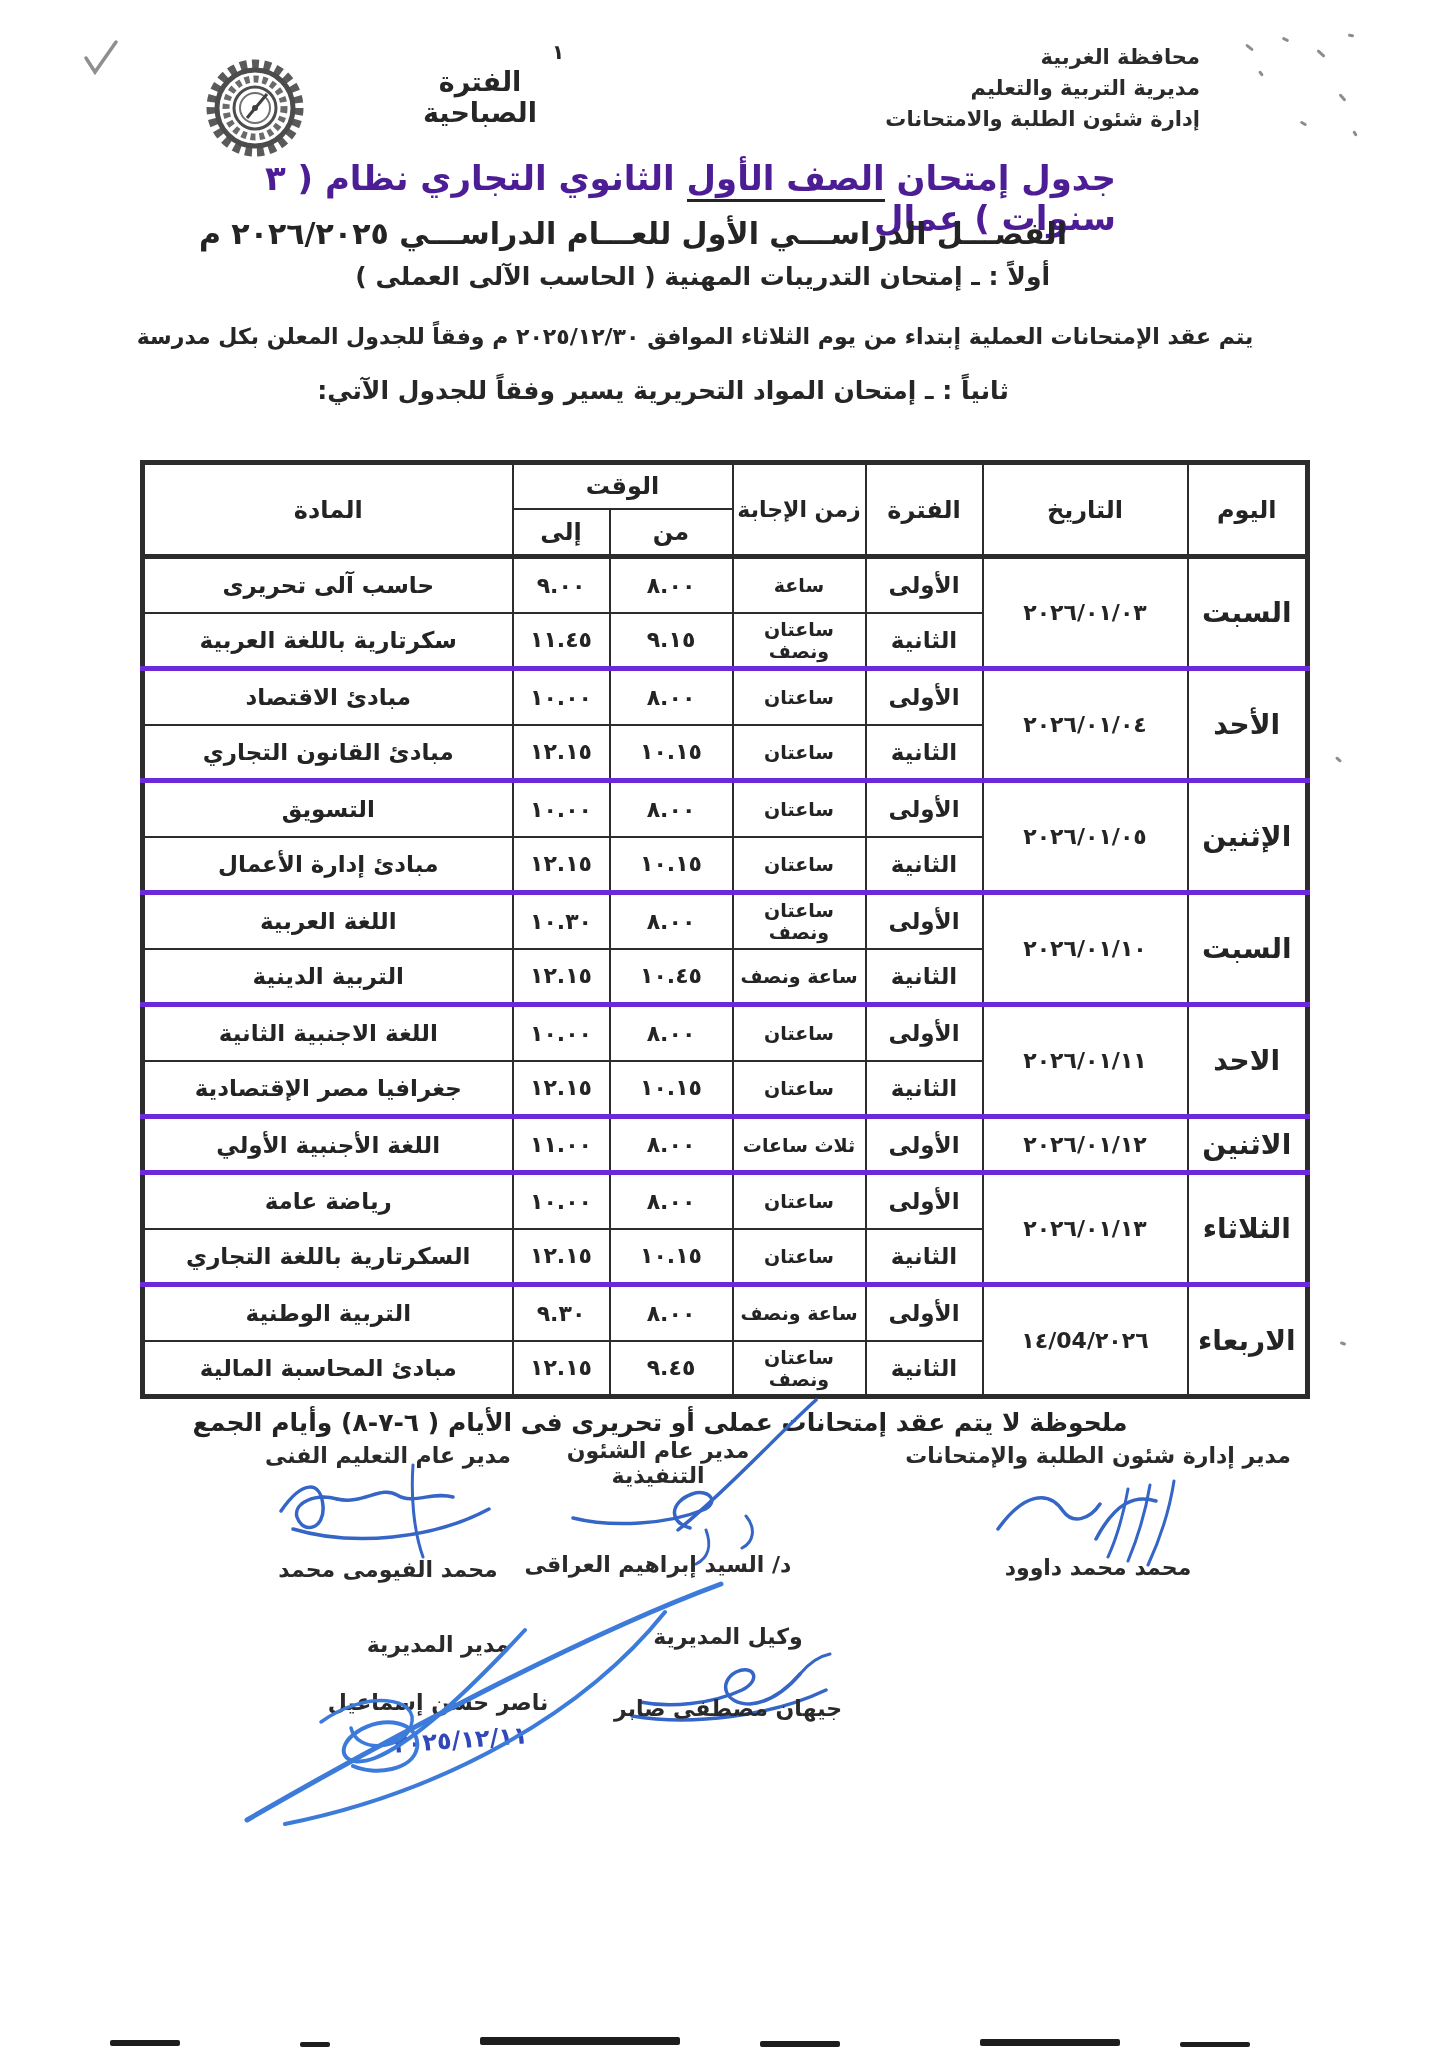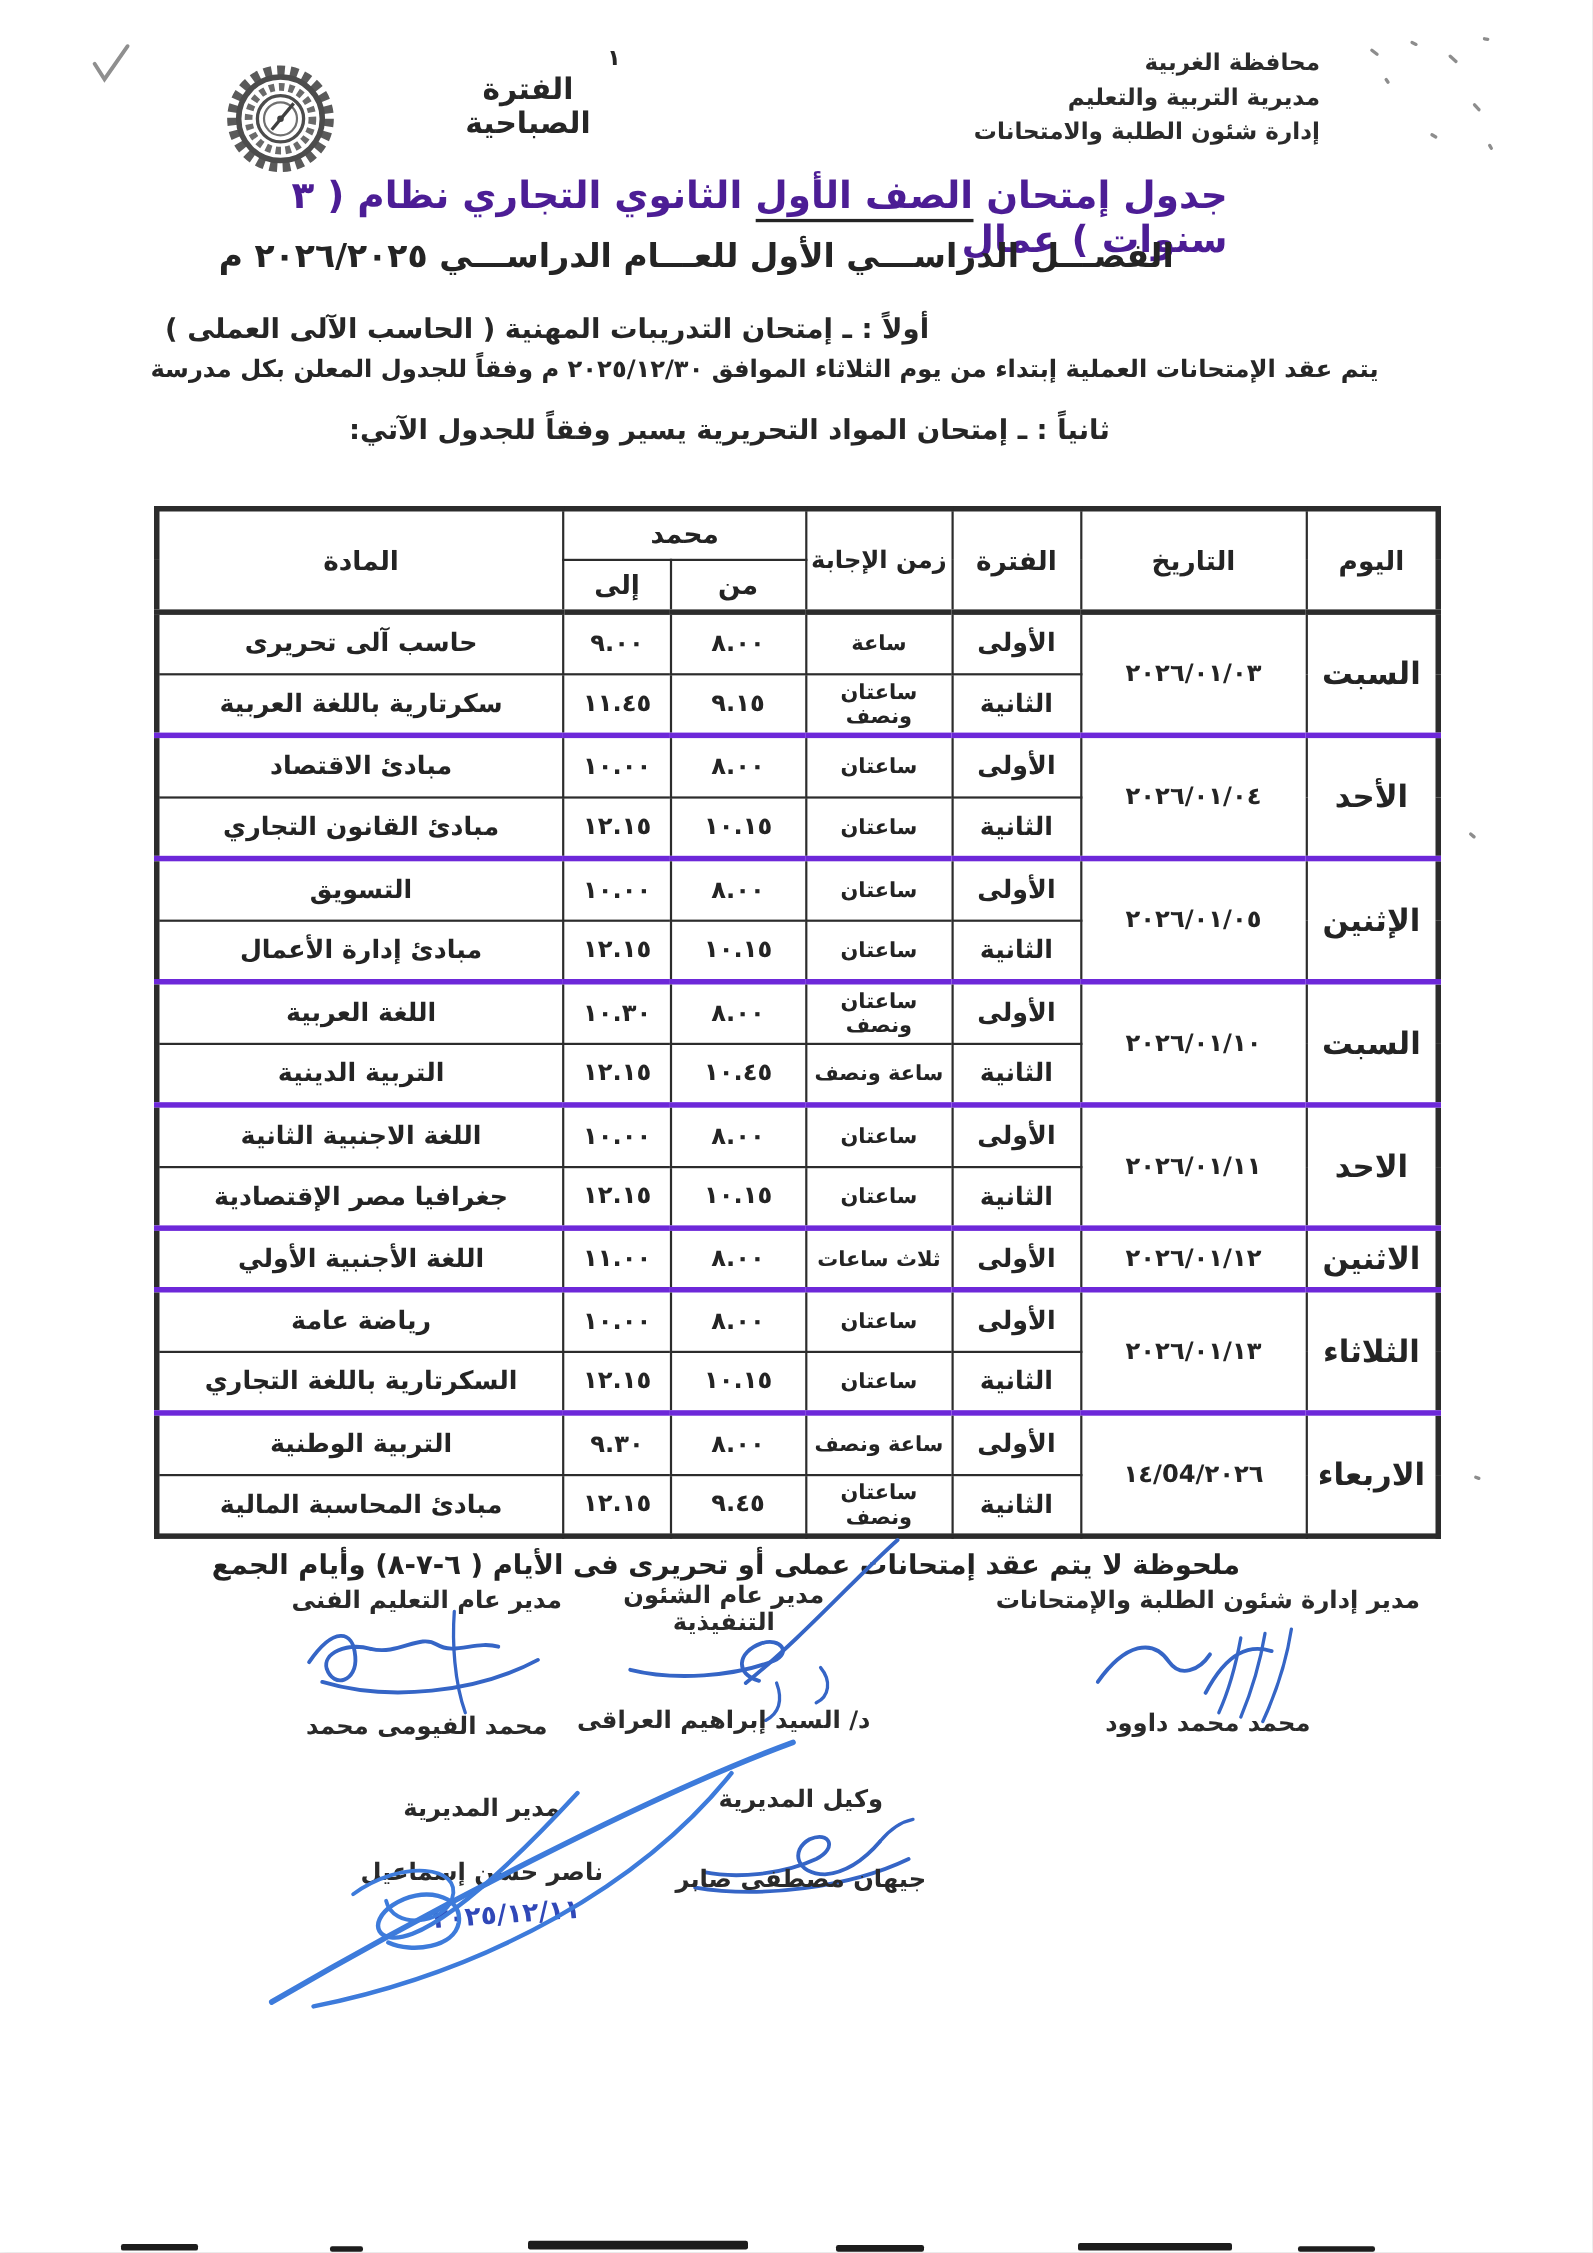--- a/index.html
+++ b/index.html
@@ -18,21 +18,21 @@
   .period-label { left:380px; top:66px; width:200px; font-size:27px; font-weight:bold; text-align:center; }
   .page-number { left:552px; top:40px; font-size:20px; font-weight:bold; }
   .checkmark { left:78px; top:36px; }
 
   
   .title-line1 { left:150px; top:158px; width:966px; text-align:right;
     font-size:34px; font-weight:bold; letter-spacing:.5px; color:#4c1d95; }
   .title-underline { border-bottom:3px solid #242424; padding-bottom:1px; }
   .title-line2 { left:150px; top:216px; width:966px; text-align:center;
     font-size:30px; font-weight:bold; color:#242424; }
-  .heading-first { left:150px; top:284px; width:900px; text-align:left;
+  .heading-first { left:150px; top:262px; width:900px; text-align:right;
     font-size:25px; font-weight:bold; }
   .practical-note { left:120px; top:324px; width:1150px; text-align:center;
     font-size:22px; font-weight:bold; }
   .heading-second { left:180px; top:376px; width:966px; text-align:center;
     font-size:25px; font-weight:bold; }
 
   
   table.sched { position:absolute; right:138px; top:460px; width:1165px;
     border-collapse:collapse; table-layout:fixed; background:#fff;
     border:5px solid #2c2c2c; }
@@ -130,21 +130,21 @@
         <col style="width:123px">
         <col style="width:97px">
         <col style="width:370px">
     </colgroup>
     <thead>
       <tr class="h1">
         <th rowspan="2">اليوم</th>
         <th rowspan="2">التاريخ</th>
         <th rowspan="2">الفترة</th>
         <th rowspan="2" class="small">زمن الإجابة</th>
-        <th colspan="2">محمد</th>
+        <th colspan="2">الوقت</th>
         <th rowspan="2">المادة</th>
       </tr>
       <tr class="h2">
         <th>من</th>
         <th>إلى</th>
       </tr>
     </thead>
     <tbody>
       <tr class="group-start">
         <td class="c-day" rowspan="2">السبت</td>

